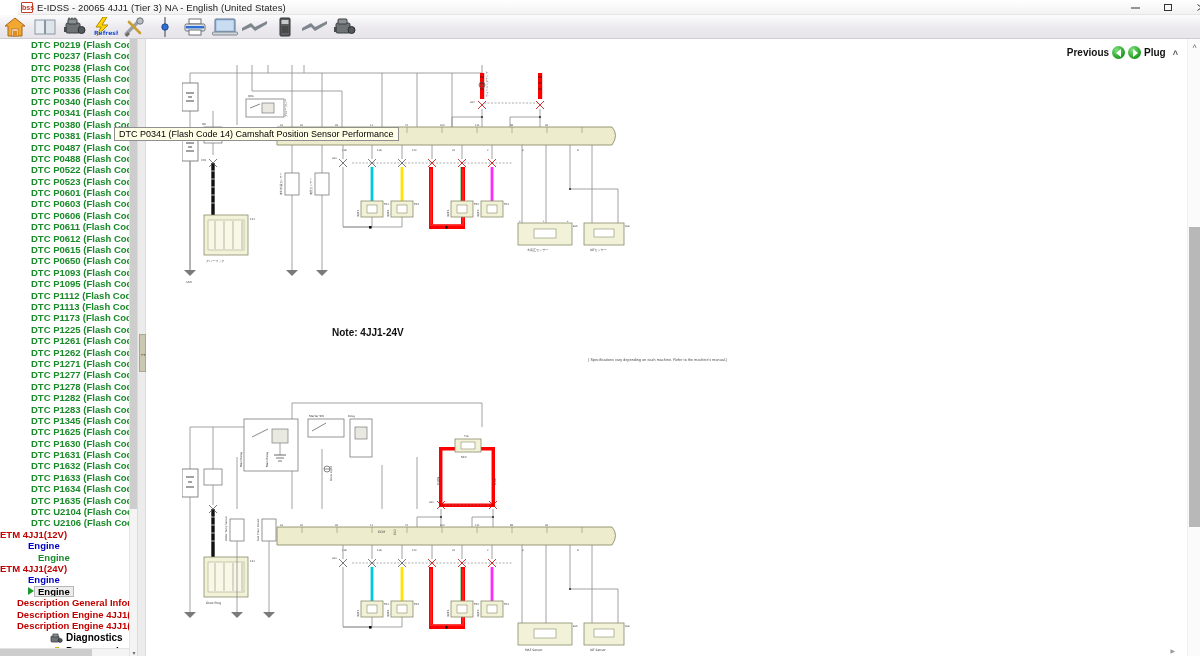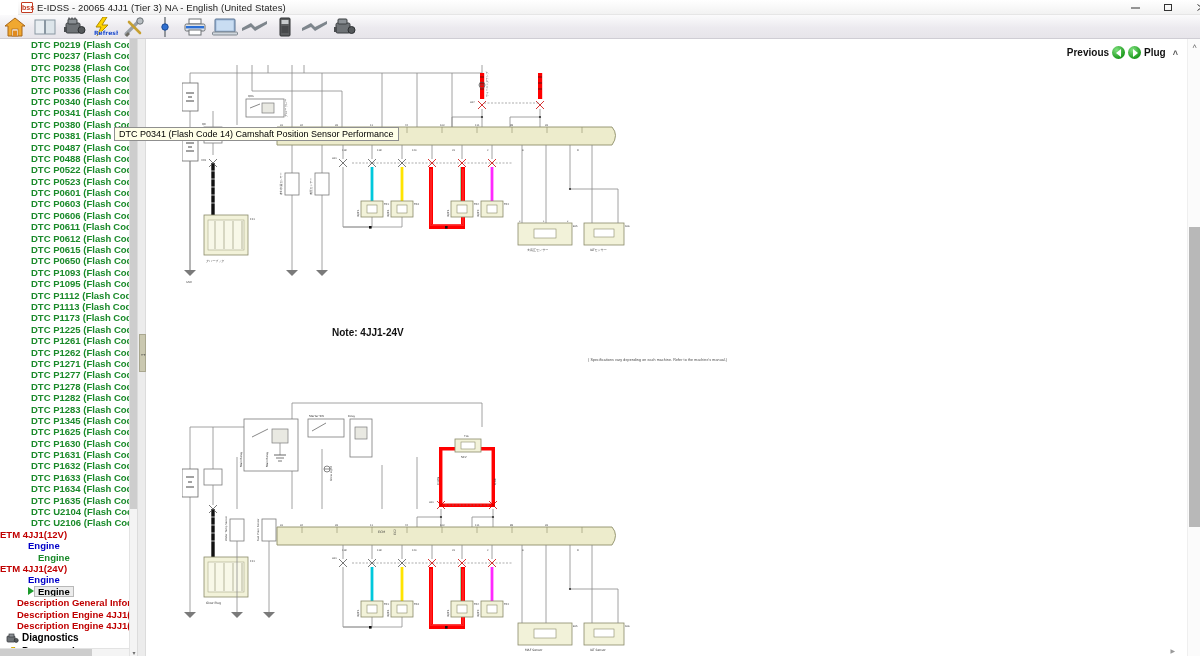--- a/index.html
+++ b/index.html
@@ -75,21 +75,21 @@
     color: #000; padding: 0 3px; margin-left: -3px;
     line-height: 9.4px;
   }
   .arrow-green {
     width: 0; height: 0; margin-left: -10px; margin-right: 3px;
     border-left: 6px solid #1a9a2a;
     border-top: 4px solid transparent; border-bottom: 4px solid transparent;
   }
   .root {
     height: 14px; line-height: 14px; font-size: 10px; font-weight: bold;
-    color: #000; display: flex; align-items: center; padding-left: 5px;
+    color: #000; display: flex; align-items: center; padding-left: 5px; margin-left: 44px;
   }
   .root .rico { width: 14px; height: 12px; margin-right: 3px; display:flex; align-items:center; justify-content:center;}
   
   #tree-vscroll {
     position: absolute; right: 0; top: 0; width: 8px; height: 617px;
     background: #f4f4f4; border-left: 1px solid #e3e3e3;
   }
   #tree-vthumb { position: absolute; top: 0; left: 0; width: 8px; height: 470px; background: #cdcdcd; }
   #tree-vup, #tree-vdn { position: absolute; left: 0; width: 8px; height: 8px; display:flex;align-items:center;justify-content:center;font-size:6px;color:#707070;}
   #tree-vup { top: 0; } #tree-vdn { bottom: 0; }

